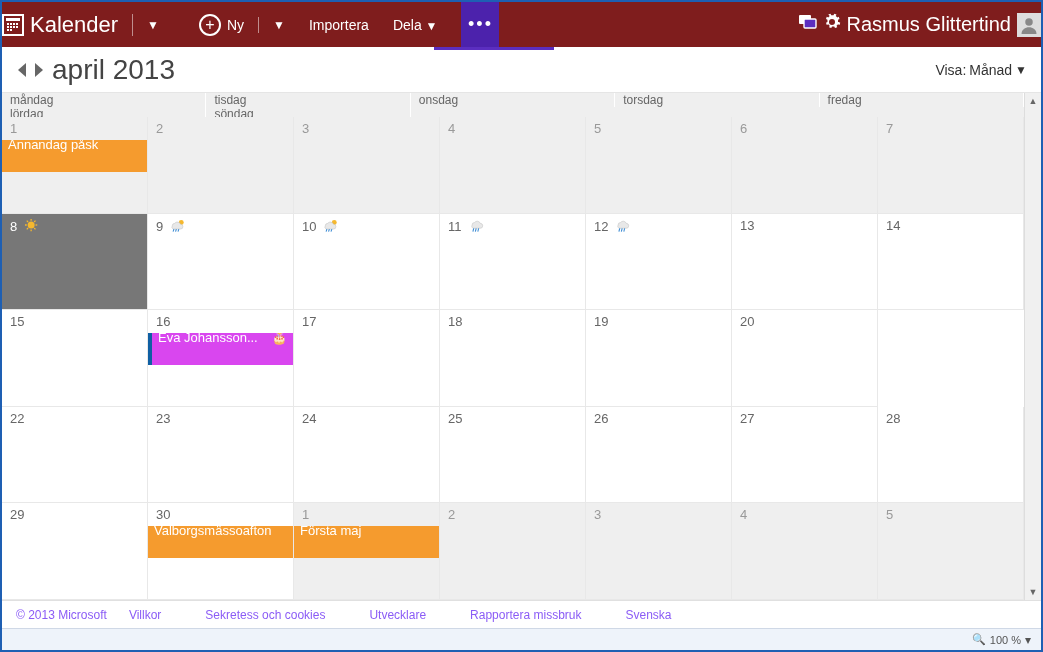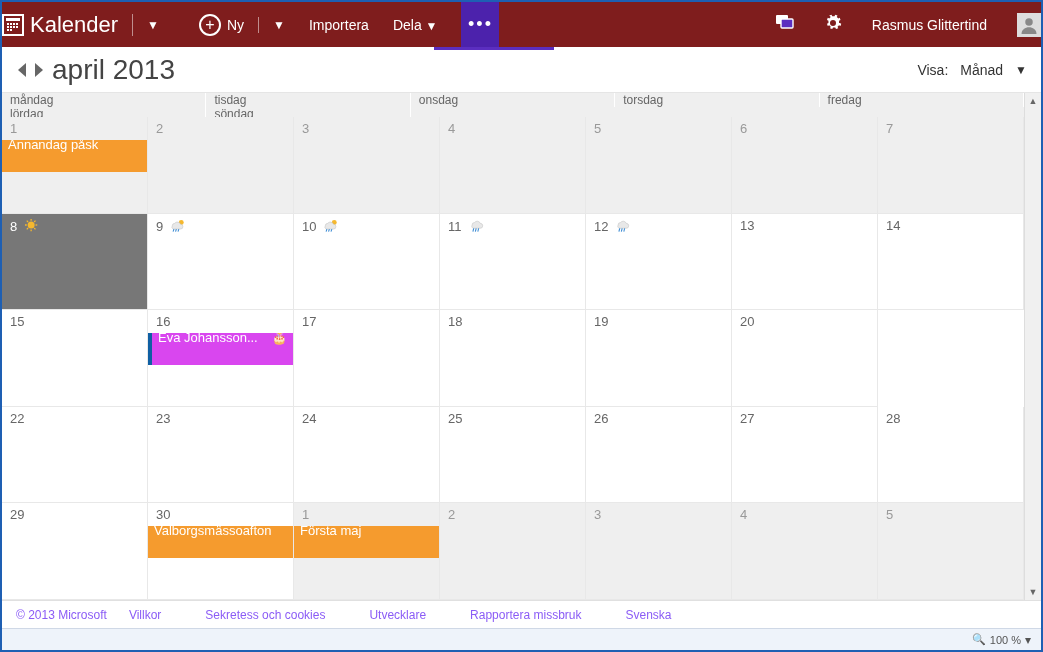--- a/index.html
+++ b/index.html
@@ -9,30 +9,30 @@
 .brand { display: flex; align-items: center; gap: 6px; font-size: 22px; font-weight: 300; }
 .brand-icon { width: 22px; height: 22px; border: 2px solid #fff; display: inline-flex; align-items: center; justify-content: center; }
 .brand-icon svg { display: block; }
 .vdiv { width: 1px; height: 22px; background: rgba(255,255,255,0.5); margin: 0 8px; }
 .chev { font-size: 12px; }
 .top-actions { display: flex; align-items: center; margin-left: 40px; gap: 24px; }
 .btn-new { display: flex; align-items: center; gap: 6px; }
 .circle-plus { width: 22px; height: 22px; border: 2px solid #fff; border-radius: 50%; display: inline-flex; align-items: center; justify-content: center; font-size: 16px; line-height: 1; }
 .top-link { font-size: 14px; color: #fff; cursor: pointer; }
 .ellipsis { width: 38px; height: 45px; display: flex; align-items: center; justify-content: center; background: #4c22ac; font-size: 18px; letter-spacing: 2px; }
-.top-right { margin-left: auto; display: flex; align-items: center; gap: 30px; font-size: 14px; }
+.top-right { margin-left: auto; display: flex; align-items: center; gap: 6px; font-size: 20px; }
 .avatar { width: 24px; height: 24px; background: #ddd; display: flex; align-items: center; justify-content: center; }
 .avatar svg { fill: #888; }
 .selected-strip { position: absolute; left: 432px; bottom: -3px; width: 120px; height: 3px; background: #5b2ec0; }
 
 .subhead { height: 46px; display: flex; align-items: center; padding: 0 14px; border-bottom: 1px solid #e5e5e5; }
 .navarrows { display: flex; align-items: center; gap: 2px; color: #666; }
 .navarrows svg { cursor: pointer; }
 .month-title { font-size: 28px; font-weight: 300; color: #444; margin-left: 6px; }
-.view-switch { margin-left: auto; font-size: 14px; color: #333; display: flex; align-items: center; gap: 12px; }
+.view-switch { margin-left: auto; font-size: 14px; color: #333; display: flex; align-items: center; gap: 3px; }
 
 .cal-wrap { flex: 1; display: flex; overflow: hidden; }
 .cal { flex: 1; display: flex; flex-direction: column; }
 .dayhead { display: grid; grid-template-columns: repeat(5, 1fr); background: #efefef; height: 24px; font-size: 12px; color: #666; }
 .dayhead > div { padding-left: 8px; display: flex; align-items: center; border-right: 1px solid #fff; }
 .weeks { flex: 1; display: grid; grid-template-rows: repeat(5, 1fr); }
 .week { display: grid; grid-template-columns: repeat(7, 1fr); }
 .cell { border-right: 1px solid #e8e8e8; border-bottom: 1px solid #e8e8e8; padding: 4px 0 0 0; position: relative; overflow: hidden; font-size: 13px; color: #666; }
 .cell .num { padding-left: 8px; display: flex; align-items: center; gap: 6px; }
 .cell.other { background: #efefef; color: #999; }

